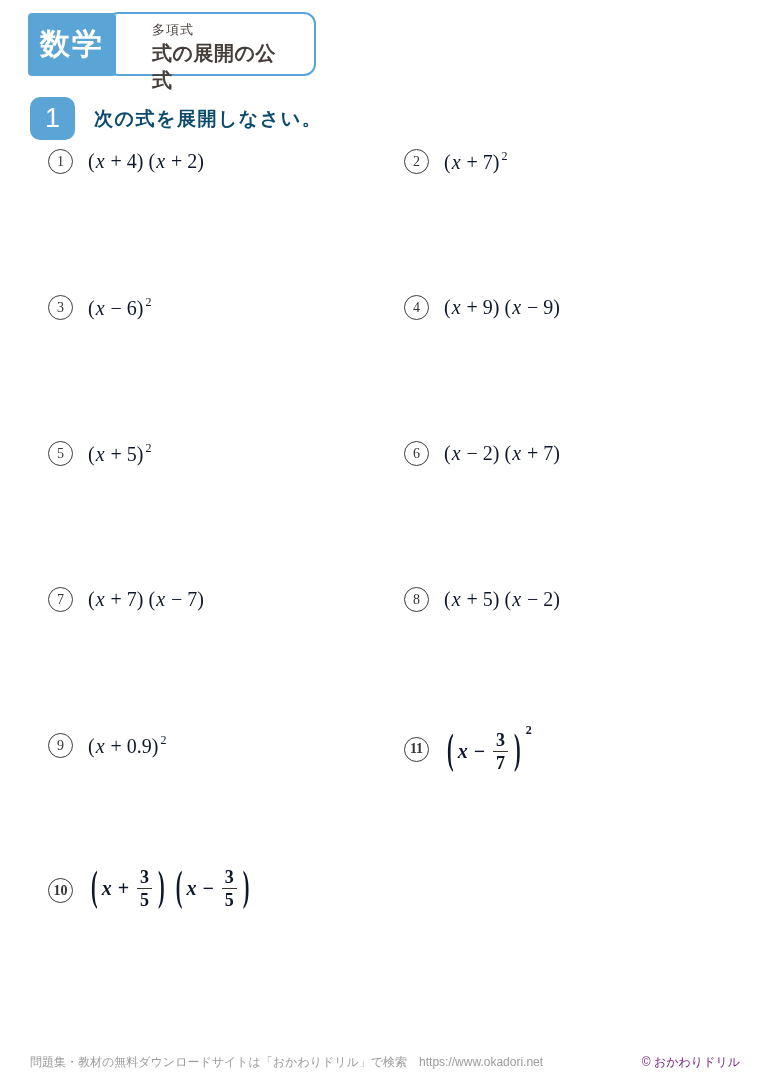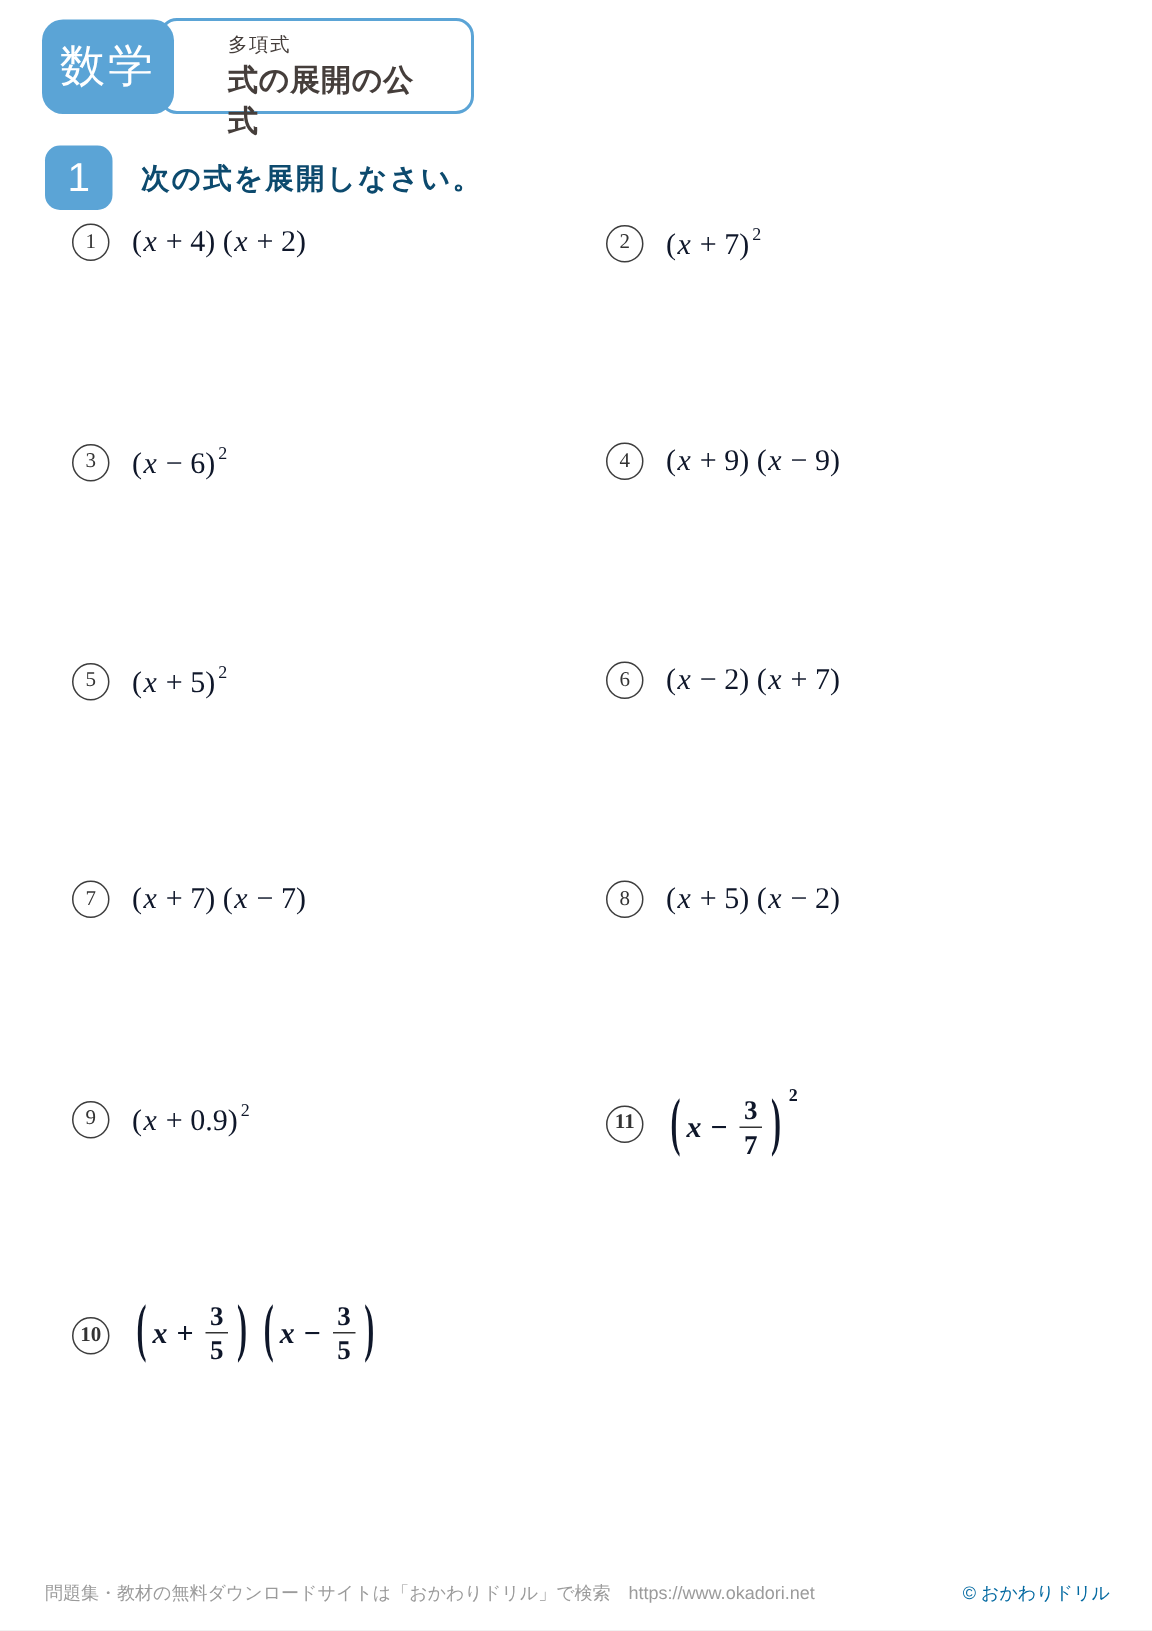--- a/index.html
+++ b/index.html
@@ -23,24 +23,24 @@
     border: 2.5px solid #5ba4d6;
     border-radius: 12px;
     padding: 7px 28px 6px 44px;
   }
   .title-sub  { font-size: 13px; color: #453e3b; letter-spacing: 1px; }
   .title-main { font-size: 20px; font-weight: 600; color: #453e3b; letter-spacing: 0.5px; margin-top: 1px; }
   .subject-badge {
     position: absolute; left: 0; top: 1px;
     width: 88px; height: 63px;
     background: #5ba4d6;
-    border-radius: 14px;
+    border-radius: 4px;
     color: #fff;
     display: flex; align-items: center; justify-content: center;
-    font-size: 30px; font-weight: 400; letter-spacing: 2px;
+    font-size: 30px; font-weight: 700; letter-spacing: 2px;
   }
 
   
   .section-head { position: absolute; left: 30px; top: 97px; display: flex; align-items: center; }
   .section-number {
     width: 45px; height: 43px;
     background: #5ba4d6;
     border-radius: 10px;
     color: #fff;
     display: flex; align-items: center; justify-content: center;
@@ -102,21 +102,21 @@
   }
 
   
   .footer {
     position: absolute; left: 30px; right: 28px; bottom: 16px;
     display: flex; justify-content: space-between; align-items: baseline;
     font-size: 12px;
     color: #9b9b9b;
     gap: 40px;
   }
-  .footer .copyright { color: #0369a1; }
+  .footer .copyright { color: #701a75; }
 </style>
 </head>
 <body>
 
 <div class="page">
 
   <div class="header">
     <div class="title-box">
       <div class="title-sub">多項式</div>
       <div class="title-main">式の展開の公式</div>

